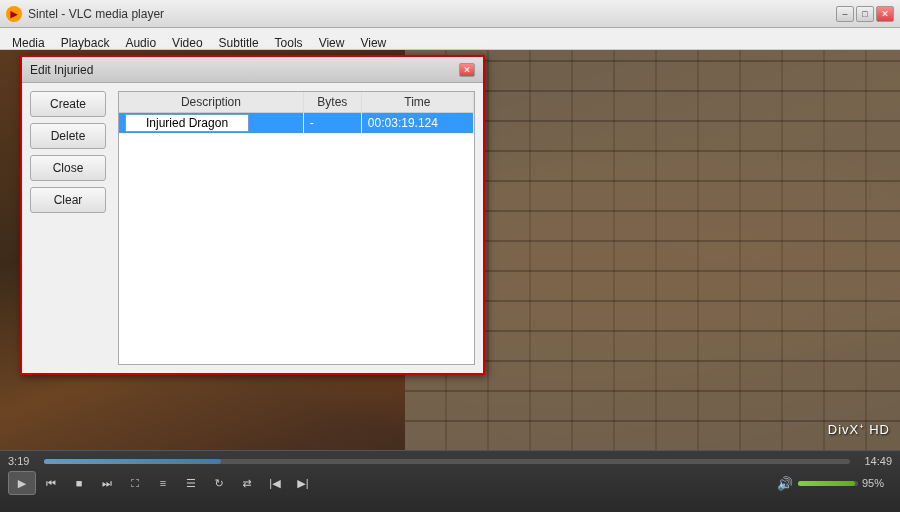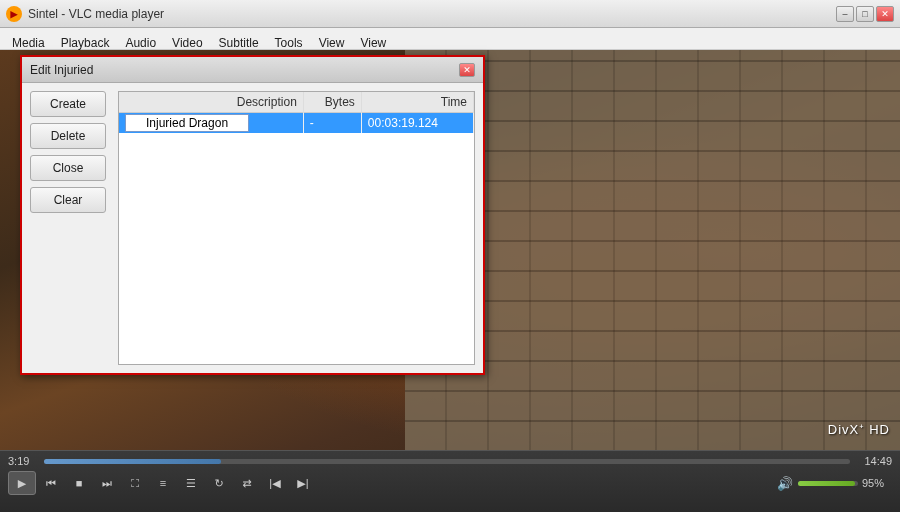--- a/index.html
+++ b/index.html
@@ -210,21 +210,21 @@
     #bookmarks-table {
       width: 100%;
       border-collapse: collapse;
       font-size: 12px;
     }
     #bookmarks-table thead tr {
       background: #e8e8e8;
       border-bottom: 1px solid #ccc;
     }
     #bookmarks-table th {
-      text-align: right;
+      text-align: center;
       padding: 3px 6px;
       font-weight: normal;
       color: #333;
       border-right: 1px solid #ddd;
     }
     #bookmarks-table td {
       padding: 3px 6px;
       border-right: 1px solid #eee;
       color: #333;
     }

